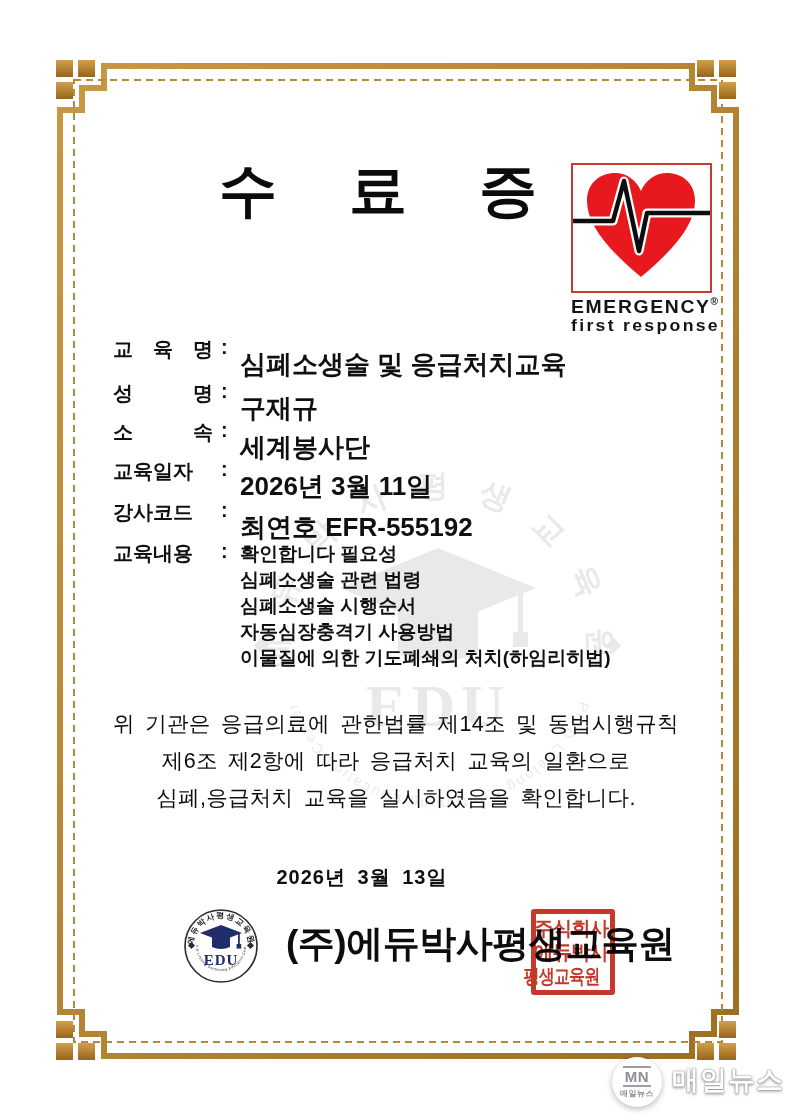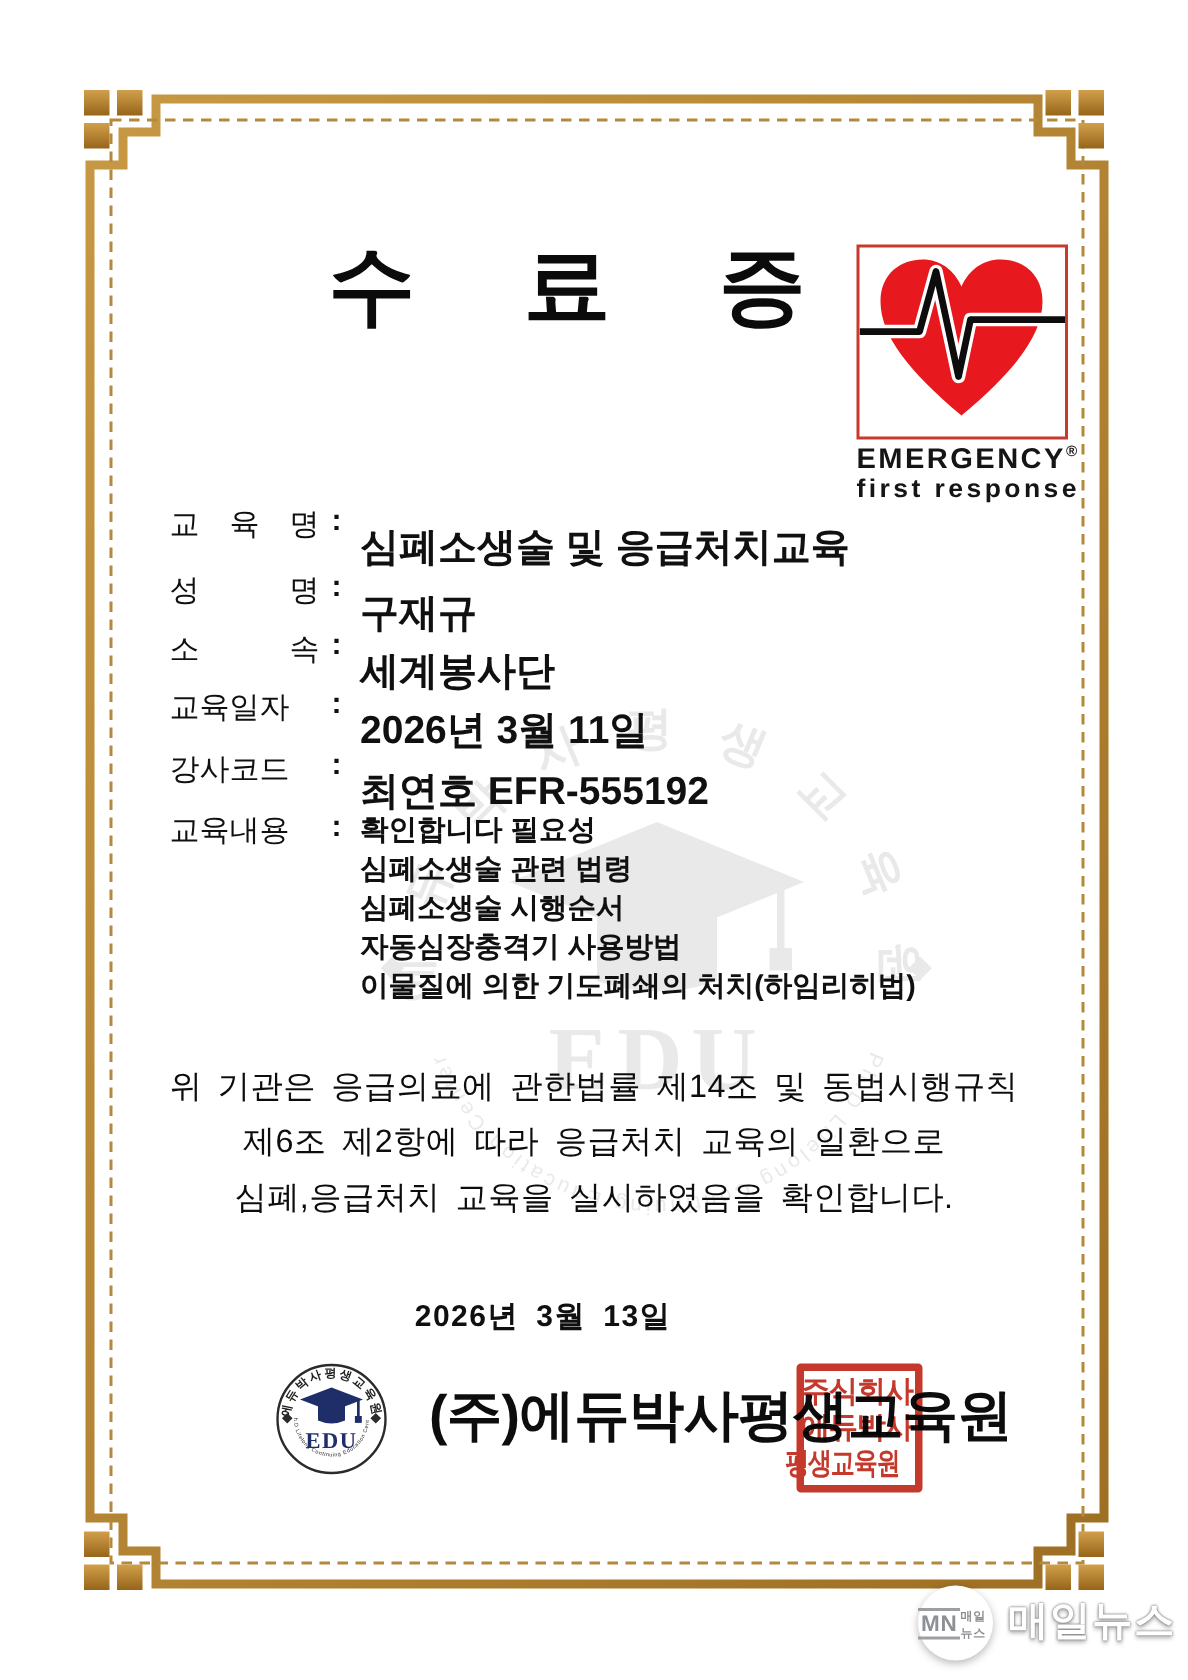--- a/index.html
+++ b/index.html
@@ -28,21 +28,21 @@
   .efr { left:571px; top:163px; width:153px; z-index:3; }
   .efr-box { width:141px; height:130px; border:2px solid #c8392e; background:#fff; position:relative; overflow:hidden; }
   .efr-line1 { margin-top:3px; font-size:19px; font-weight:bold; color:#151515; letter-spacing:1.6px; transform:scaleX(1.02); transform-origin:left; white-space:nowrap; }
   .efr-reg { font-size:10px; vertical-align:top; font-weight:bold; }
   .efr-line2 { font-size:17px; font-weight:bold; color:#151515; letter-spacing:2.2px; margin-top:-2px; transform:scaleX(1.04); transform-origin:left; white-space:nowrap; }
 
   
   .frow { left:113px; z-index:3; height:26px; }
   .flabel {
     position:absolute; left:0; top:0; width:100px;
-    font-size:20px; font-weight:normal; color:#101010;
+    font-size:20px; font-weight:bold; color:#101010;
     text-align:justify; text-align-last:justify; white-space:normal;
   }
   .fcolon { position:absolute; left:108px; top:0; font-size:20px; font-weight:bold; color:#101010; }
   .fvalue { position:absolute; left:127px; top:11px; width:480px; font-size:26px; font-weight:bold; color:#101010; white-space:nowrap; }
   .fvalues { position:absolute; left:127px; top:1px; width:480px; font-size:19px; font-weight:bold; color:#101010; line-height:26px; }
 
   
   .bodytext {
     left:0; top:706px; width:792px; text-align:center; z-index:3;
     font-size:21.5px; font-weight:normal; color:#0d0d0d; line-height:37px;
@@ -63,21 +63,21 @@
   }
   .seal span { display:block; color:#c5392c; font-weight:bold; font-size:20px; line-height:23px; white-space:nowrap; letter-spacing:-1px; }
   .seal .s3 { transform:scaleX(0.8); }
   .seal .s1, .seal .s2 { transform:scaleX(0.98); }
 
   
   .press { left:610px; top:1054px; z-index:6; width:182px; height:60px; }
   .press-circle {
     position:absolute; left:2px; top:3px; width:50px; height:50px; border-radius:50%;
     background:#ffffff; box-shadow:0 2px 6px rgba(0,0,0,0.28);
-    display:flex; flex-direction:row; align-items:center; justify-content:center; z-index:2;
+    display:flex; flex-direction:column; align-items:center; justify-content:center; z-index:2;
   }
   .press-abbr { font-size:15px; font-weight:bold; color:#8d9095; border-top:2px solid #9b9ea3; border-bottom:2px solid #9b9ea3; line-height:17px; padding:0 2px; letter-spacing:0.5px; }
   .press-abbr-caption { font-size:8px; color:#8d9095; font-weight:bold; margin-top:1px; letter-spacing:0.5px; }
   .press-name {
     position:absolute; left:62px; top:8px; font-size:27px; font-weight:bold; color:#ffffff;
     letter-spacing:1px; white-space:nowrap;
     text-shadow:0 0 2px rgba(130,130,130,0.95), 0 2px 3px rgba(0,0,0,0.28), 0 0 1px rgba(100,100,100,0.8);
   }
 </style>
 </head>

